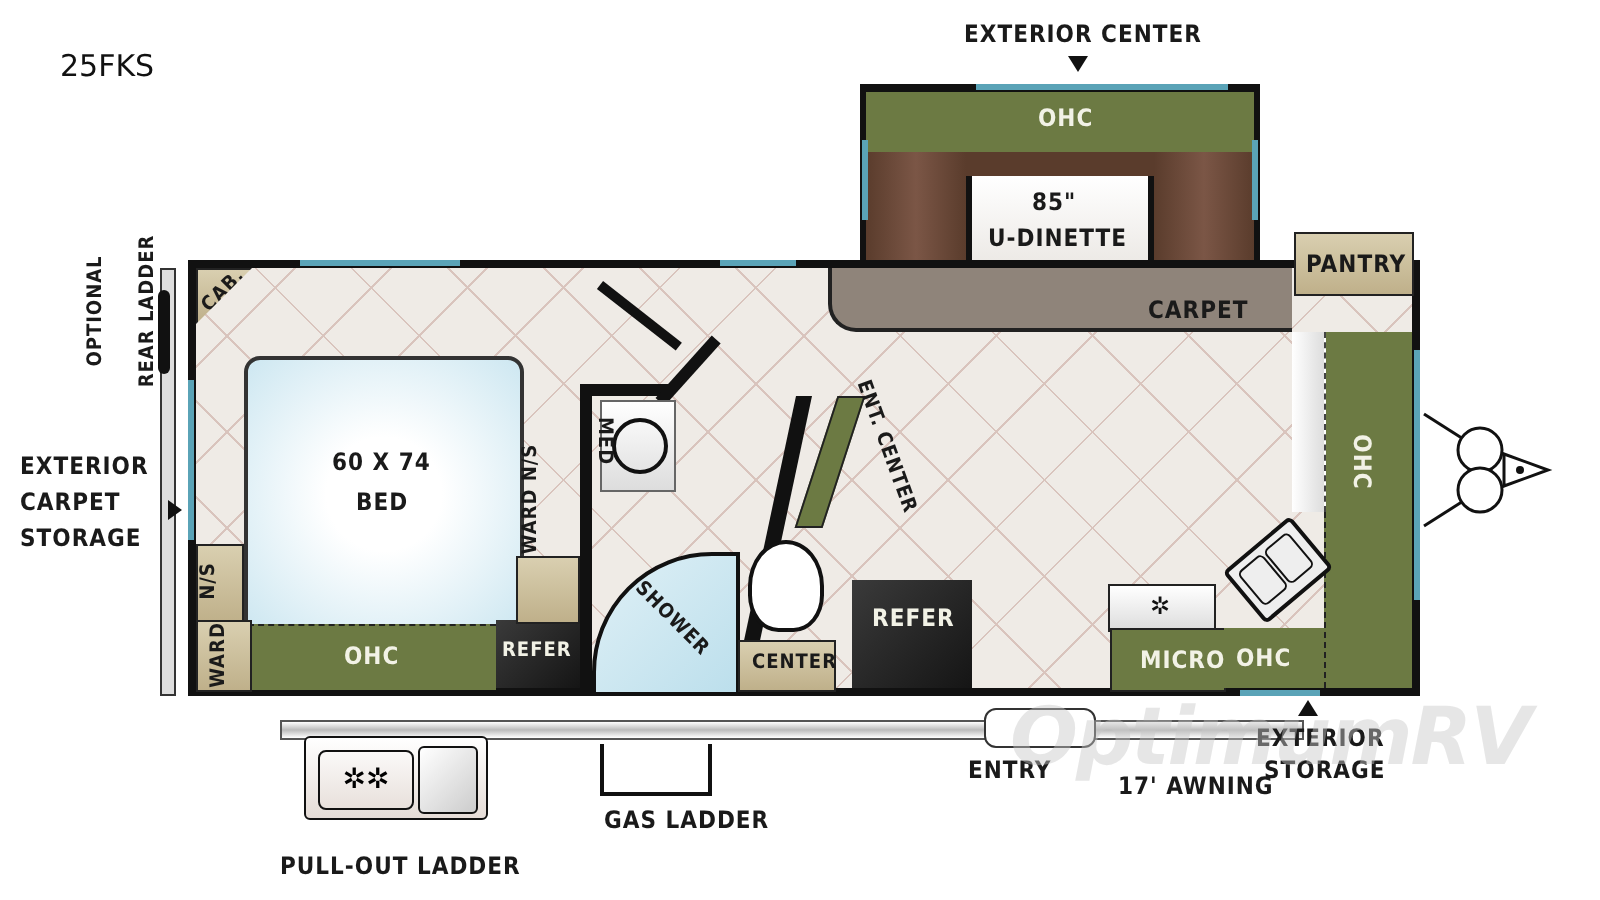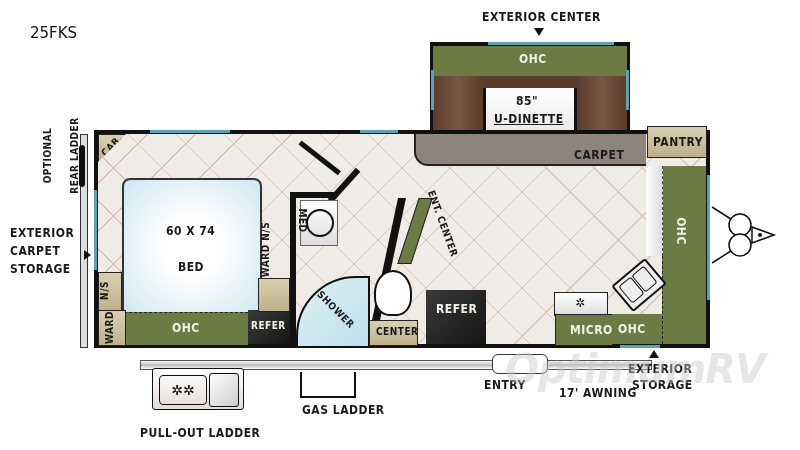--- a/index.html
+++ b/index.html
@@ -33,21 +33,21 @@
 
 <div class="abs" style="left:430px;top:42px;width:200px;height:105px;background:#111;">
   <div class="abs green" style="left:3px;top:4px;width:194px;height:30px;">
     <div class="lbl lbl-w txt-md" style="left:86px;top:6px;">OHC</div>
   </div>
   <div class="abs brown" style="left:3px;top:34px;width:50px;height:70px;"></div>
   <div class="abs brown" style="left:147px;top:34px;width:50px;height:70px;"></div>
   <div class="abs" style="left:53px;top:34px;width:94px;height:12px;background:#5a3c2c;"></div>
   <div class="abs" style="left:56px;top:46px;width:88px;height:58px;background:linear-gradient(#ffffff,#e6e2dd);">
     <div class="lbl txt-md" style="left:30px;top:6px;">85"</div>
-    <div class="lbl txt-md" style="left:8px;top:24px;text-decoration:underline;">U-DINETTE</div>
+    <div class="lbl txt-md" style="left:8px;top:24px;">U-DINETTE</div>
   </div>
 </div>
 <div class="window" style="left:488px;top:42px;width:126px;height:3px;"></div>
 <div class="window" style="left:431px;top:70px;width:3px;height:40px;"></div>
 <div class="window" style="left:626px;top:70px;width:3px;height:40px;"></div>
 
 <div class="abs" style="left:412px;top:130px;width:236px;height:34px;background:#8a7e74;border:2px solid #222;border-top:none;border-radius:0 0 0 14px;">
   <div class="lbl txt-md" style="left:160px;top:16px;">CARPET</div>
 </div>
 
@@ -55,21 +55,21 @@
 
 <div class="abs" style="left:414px;top:134px;width:230px;height:30px;background:#8f847a;border-bottom:2px solid #222;border-left:2px solid #222;border-radius:0 0 0 14px;"></div>
 <div class="lbl txt-md" style="left:574px;top:148px;">CARPET</div>
 
 <div class="window" style="left:150px;top:130px;width:80px;height:3px;"></div>
 <div class="window" style="left:360px;top:130px;width:38px;height:3px;"></div>
 <div class="window" style="left:94px;top:190px;width:3px;height:80px;"></div>
 <div class="window" style="left:707px;top:175px;width:3px;height:125px;"></div>
 <div class="window" style="left:620px;top:345px;width:40px;height:3px;"></div>
 
-<div class="abs tan" style="left:647px;top:126px;width:58px;height:30px;">
+<div class="abs tan" style="left:647px;top:116px;width:58px;height:30px;">
   <div class="lbl txt-md" style="left:5px;top:8px;">PANTRY</div>
 </div>
 
 <div class="abs green" style="left:662px;top:166px;width:43px;height:178px;border-left:1px dashed #222;">
   <div class="lbl lbl-w txt-md" style="left:4px;top:58px;transform:rotate(90deg);">OHC</div>
 </div>
 <div class="abs" style="left:646px;top:166px;width:16px;height:90px;background:linear-gradient(90deg,#fff,#ddd);border-right:1px dashed #444;"></div>
 
 <div class="abs" style="left:617px;top:268px;width:40px;height:30px;background:#eee;border:2px solid #111;border-radius:3px;transform:rotate(-40deg);">
   <div class="abs" style="left:3px;top:3px;width:14px;height:20px;border:1.5px solid #111;border-radius:3px;"></div>
@@ -113,21 +113,21 @@
 <div class="abs tan" style="left:369px;top:320px;width:47px;height:24px;">
   <div class="lbl txt-sm" style="left:6px;top:5px;">CENTER</div>
 </div>
 
 <div class="abs tan" style="left:98px;top:134px;width:26px;height:26px;clip-path:polygon(0 0,100% 0,0 100%);">
   <div class="lbl txt-sm" style="left:0px;top:5px;transform:rotate(-45deg);">CAB.</div>
 </div>
 
 <div class="abs" style="left:122px;top:178px;width:136px;height:134px;background:radial-gradient(ellipse at center,#ffffff 30%,#cde7f1 100%);border:2px solid #333;border-radius:8px 8px 0 0;text-decoration:underline;">
   <div class="lbl txt-md" style="left:42px;top:44px;">60 X 74</div>
-  <div class="lbl txt-md" style="left:54px;top:80px;">BED</div>
+  <div class="lbl txt-md" style="left:54px;top:64px;">BED</div>
 </div>
 <div class="abs green" style="left:124px;top:312px;width:124px;height:32px;border-top:1px dashed #222;">
   <div class="lbl lbl-w txt-md" style="left:48px;top:8px;">OHC</div>
 </div>
 <div class="abs black" style="left:248px;top:310px;width:42px;height:34px;">
   <div class="lbl lbl-w txt-sm" style="left:3px;top:10px;">REFER</div>
 </div>
 
 <div class="abs tan" style="left:258px;top:278px;width:30px;height:32px;"></div>
 <div class="lbl txt-sm" style="left:238px;top:244px;transform:rotate(-90deg);">WARD N/S</div>

